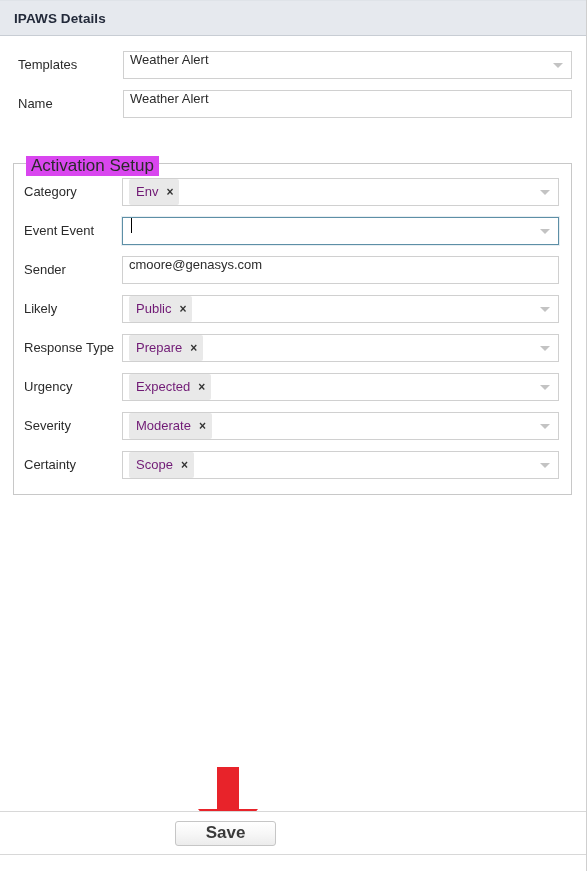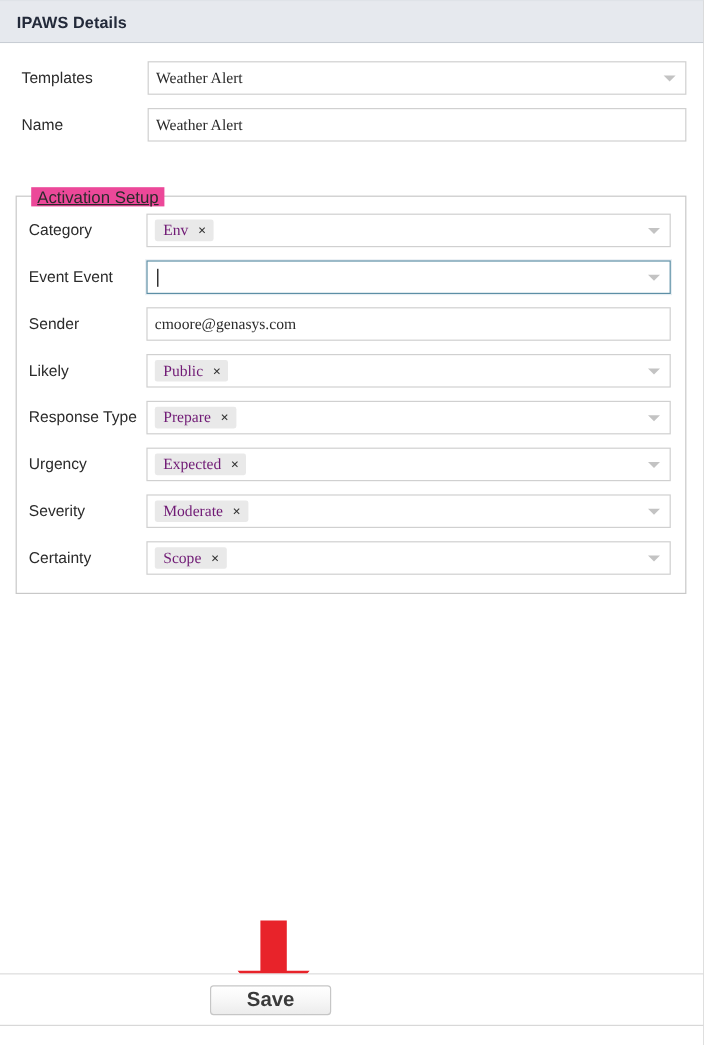--- a/index.html
+++ b/index.html
@@ -76,26 +76,24 @@
   }
 
   .field {
     position: relative;
     flex: 1 1 auto;
     height: 28px;
     box-sizing: border-box;
     background: #ffffff;
     border: 1px solid #d0d0d0;
     display: flex;
-    align-items: center;
     padding: 0 24px 0 6px;
     font-size: 13px;
     color: #2b2b2b;
     overflow: hidden;
-    font-family: Liberation Serif, serif;
   }
   .field.plain { padding-right: 6px; }
   .field.focused {
     border: 1px solid #5d8fa6;
     box-shadow: 0 0 0 1px rgba(93,143,166,.15);
   }
 
   .field-text {
     font-size: 13px;
     color: #2b2b2b;
@@ -155,25 +153,24 @@
     width: 559px;
     box-sizing: border-box;
     border: 1px solid #c8c8c8;
     padding: 14px 10px 15px 0;
     margin: 0;
   }
   .fieldset .legend {
     position: absolute;
     top: -8px;
     left: 12px;
-    background: #ec4899;
+    background: #d946ef;
     padding: 0 5px;
-    font-size: 14px;
+    font-size: 17px;
     color: #2b2b2b;
-    text-decoration: underline;
   }
   .fieldset .row .lbl { padding-left: 10px; width: 108px; flex: 0 0 108px; }
   .fieldset .row .field { margin-right: 2px; }
 
   
   .top-rows {
     position: absolute;
     left: 0;
     top: 15px;
     right: 14px;

